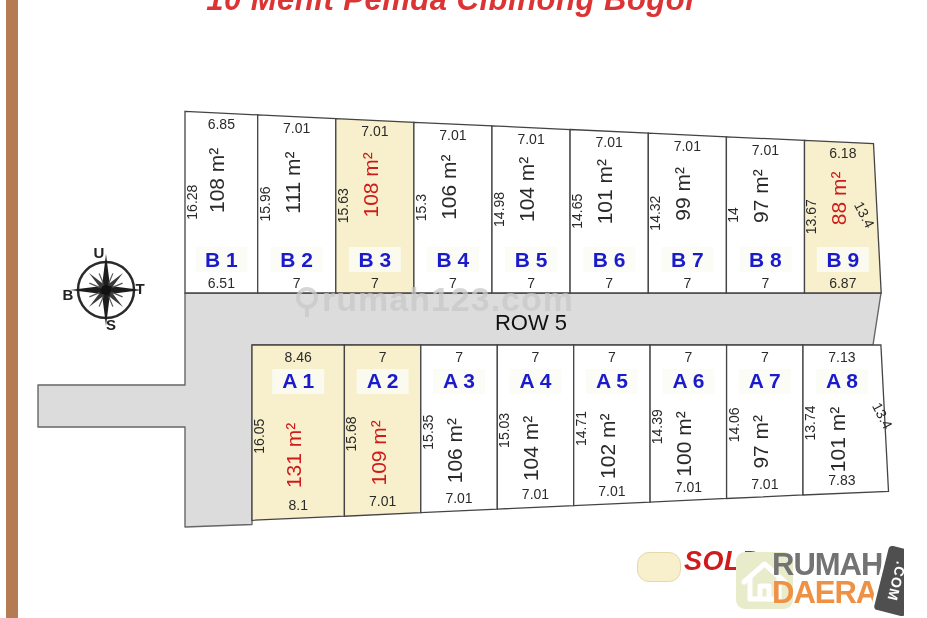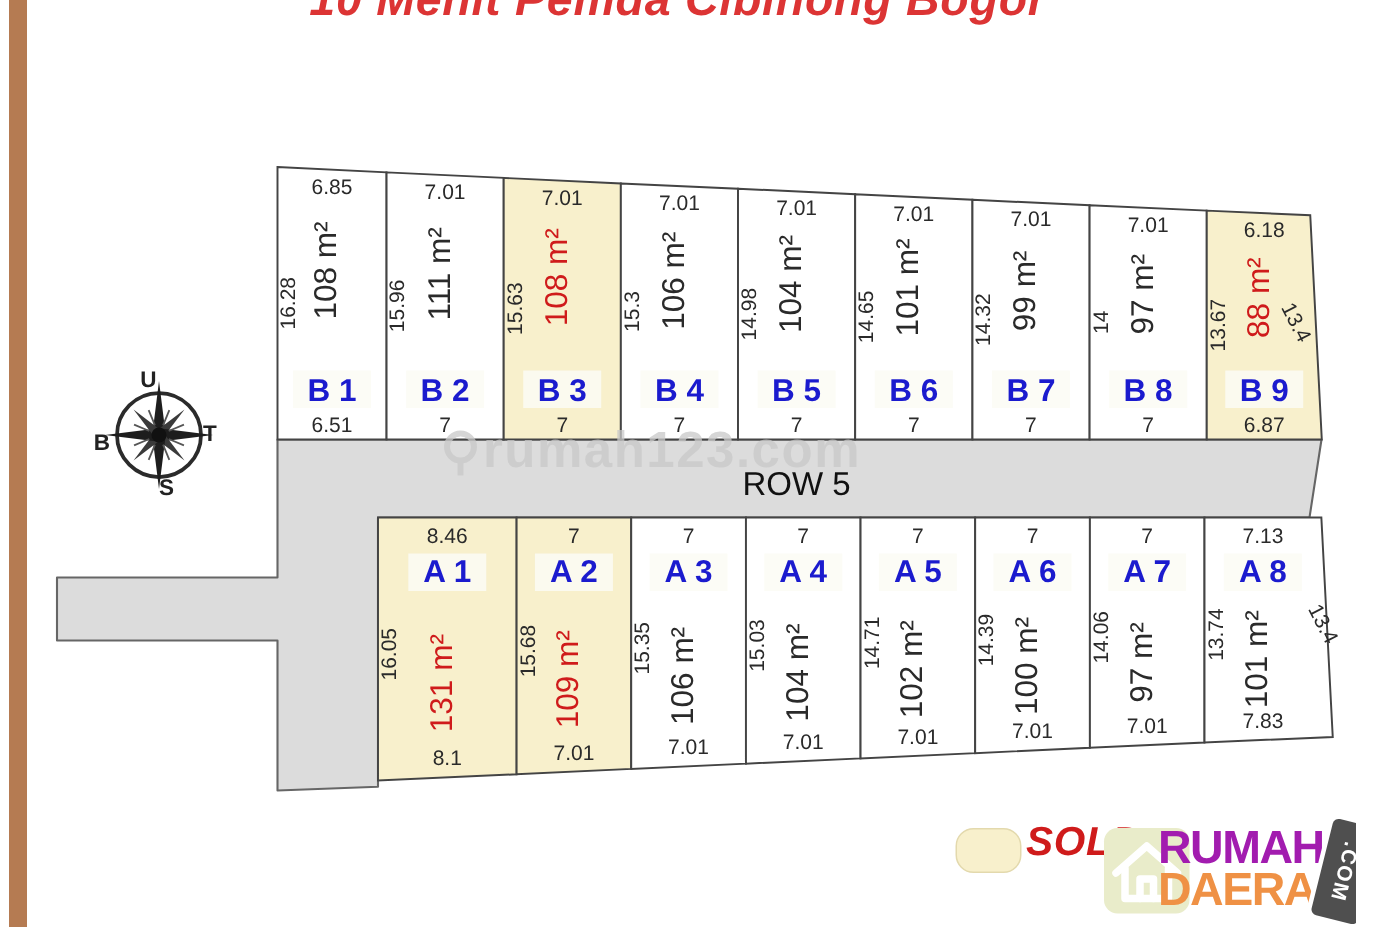--- a/index.html
+++ b/index.html
@@ -239,19 +239,19 @@
   <div id="brand">
     <div id="brand-house" style="background: rgb(233, 236, 202);">
       <svg width="57" height="57" viewBox="0 0 57 57">
         <g fill="none" stroke="#ffffff" stroke-width="5" stroke-linejoin="round" stroke-linecap="round">
           <path d="M8 30 L28.5 12 L49 30"></path>
           <path d="M14 27 L14 47 L43 47 L43 27"></path>
           <path d="M24 47 L24 34 L33 34 L33 47"></path>
         </g>
       </svg>
     </div>
-    <div id="brand-word1" style="color: #a21caf;">RUMAH</div>
+    <div id="brand-word1" style="color: #737373;">RUMAH</div>
     <div id="brand-word2" style="color: rgb(239, 145, 69);">DAERAH</div>
     <div id="brand-tag">
       <span>.COM</span>
     </div>
   </div>
 </div>
 
 </body></html>

